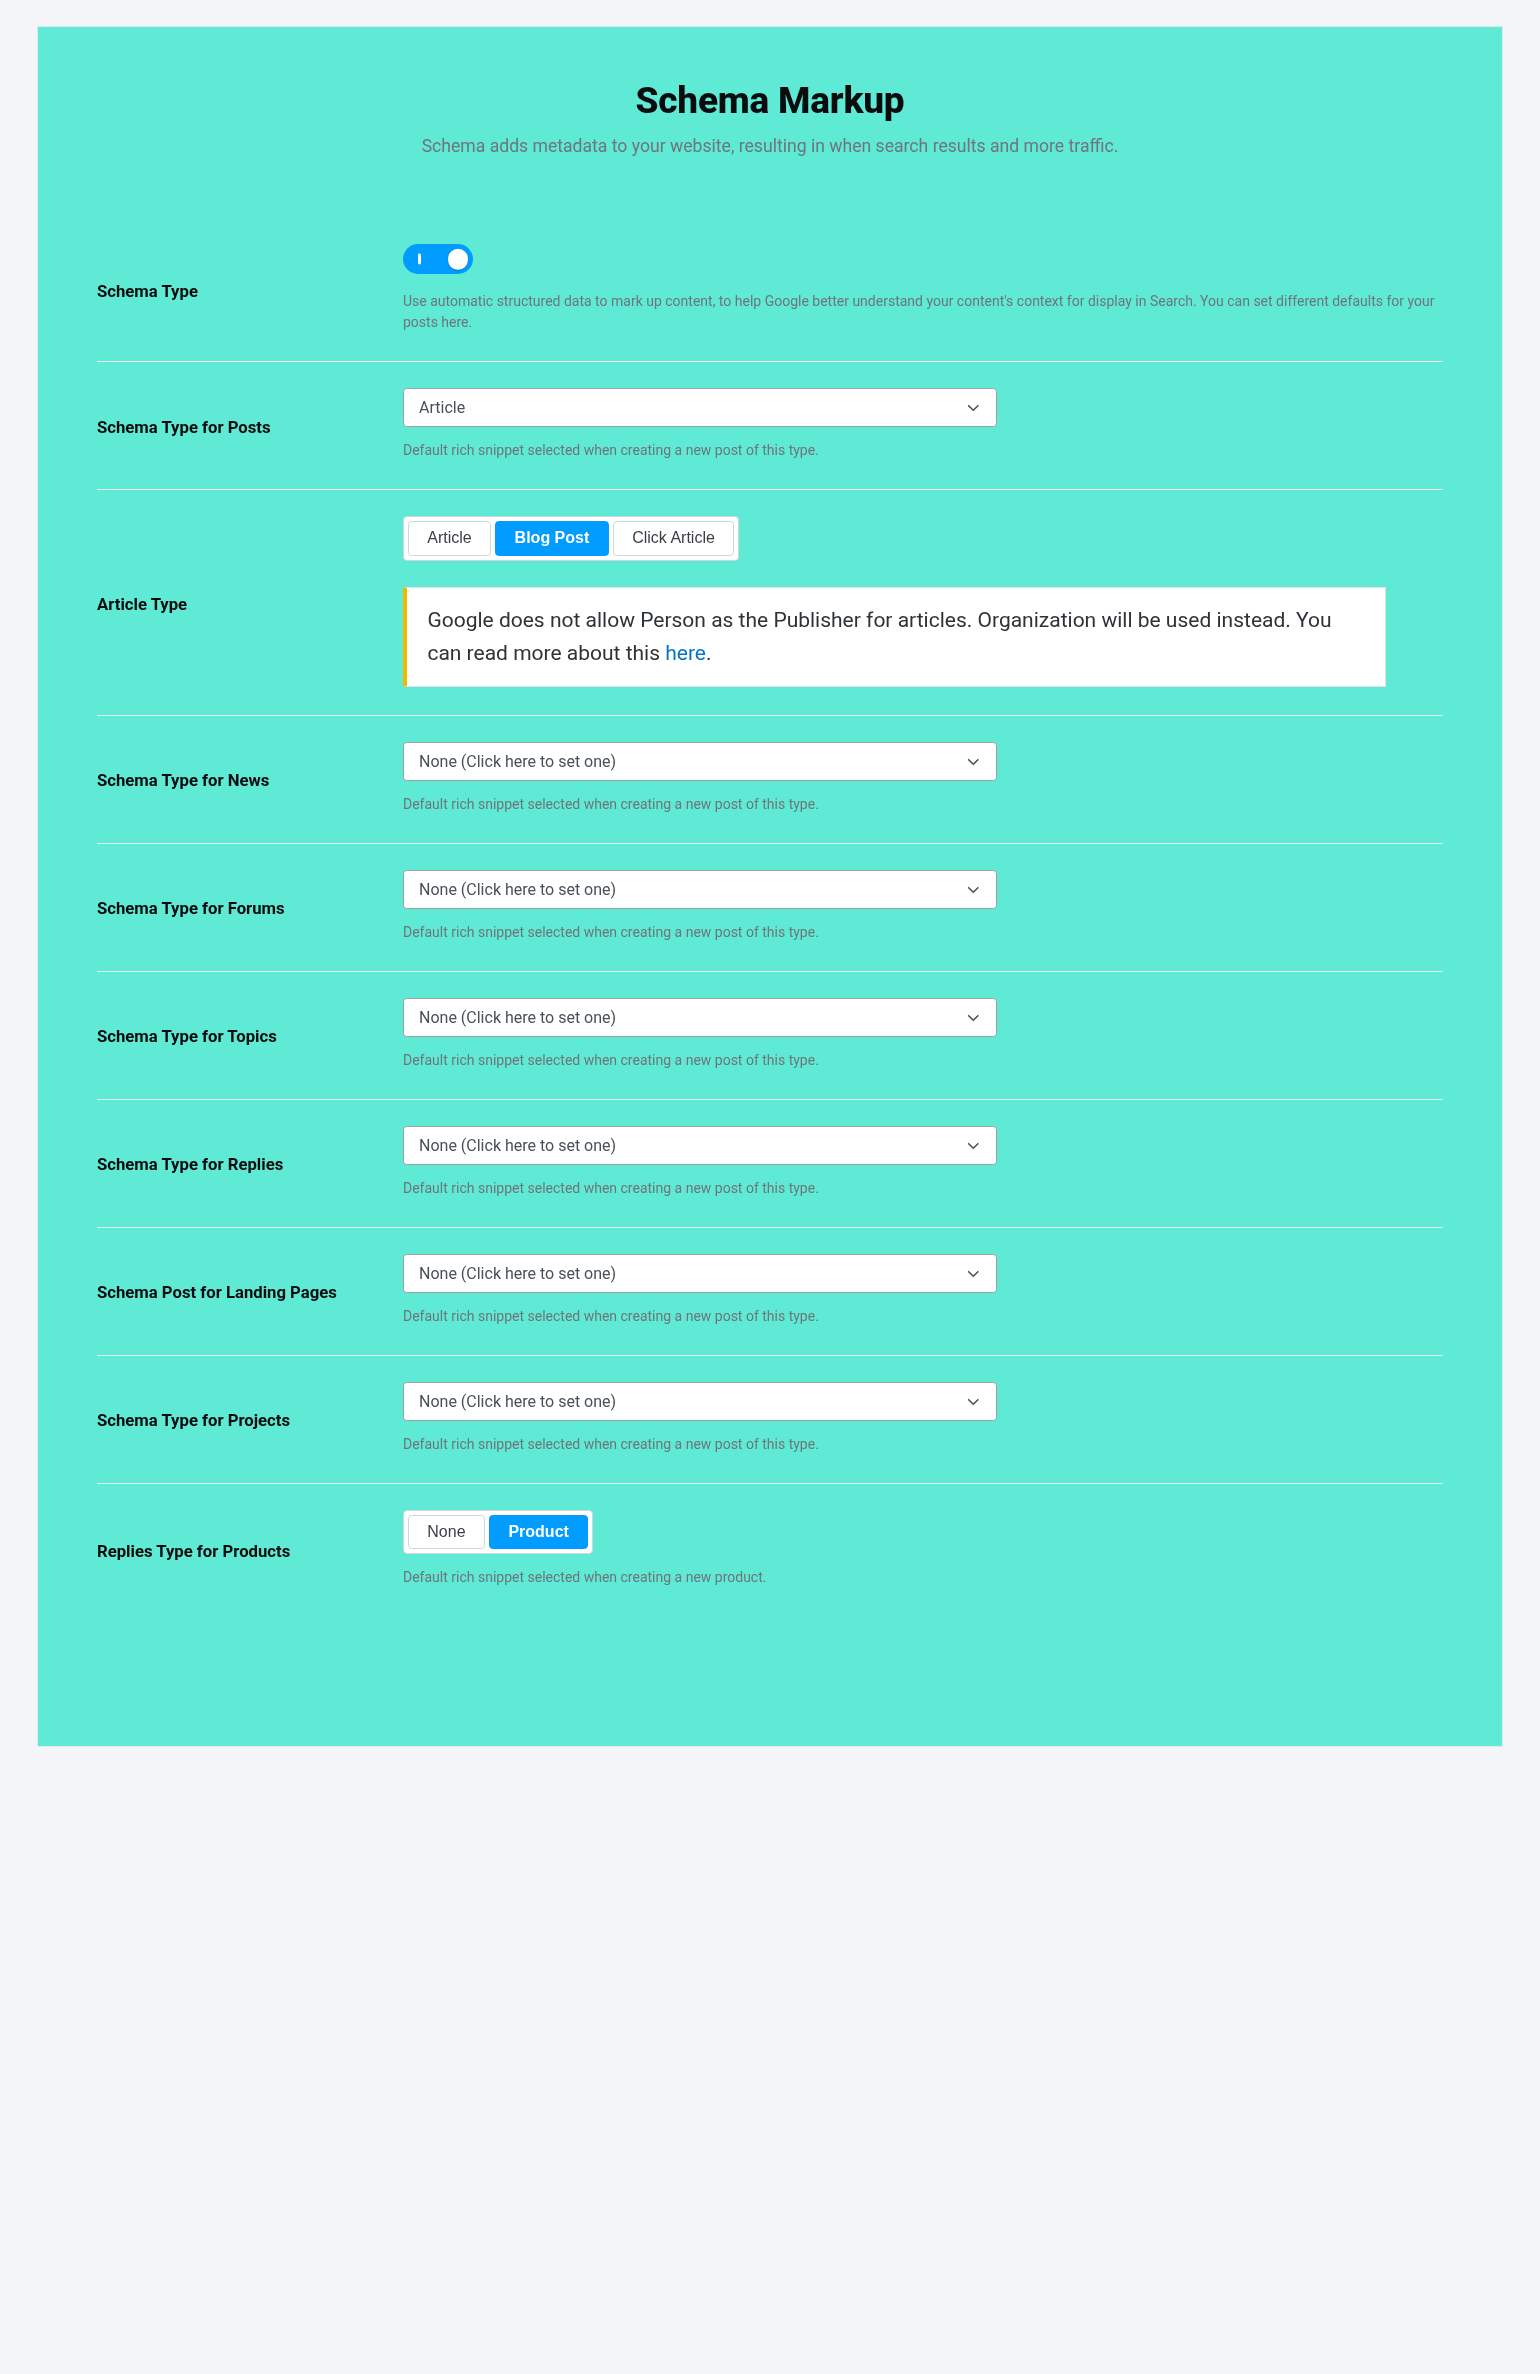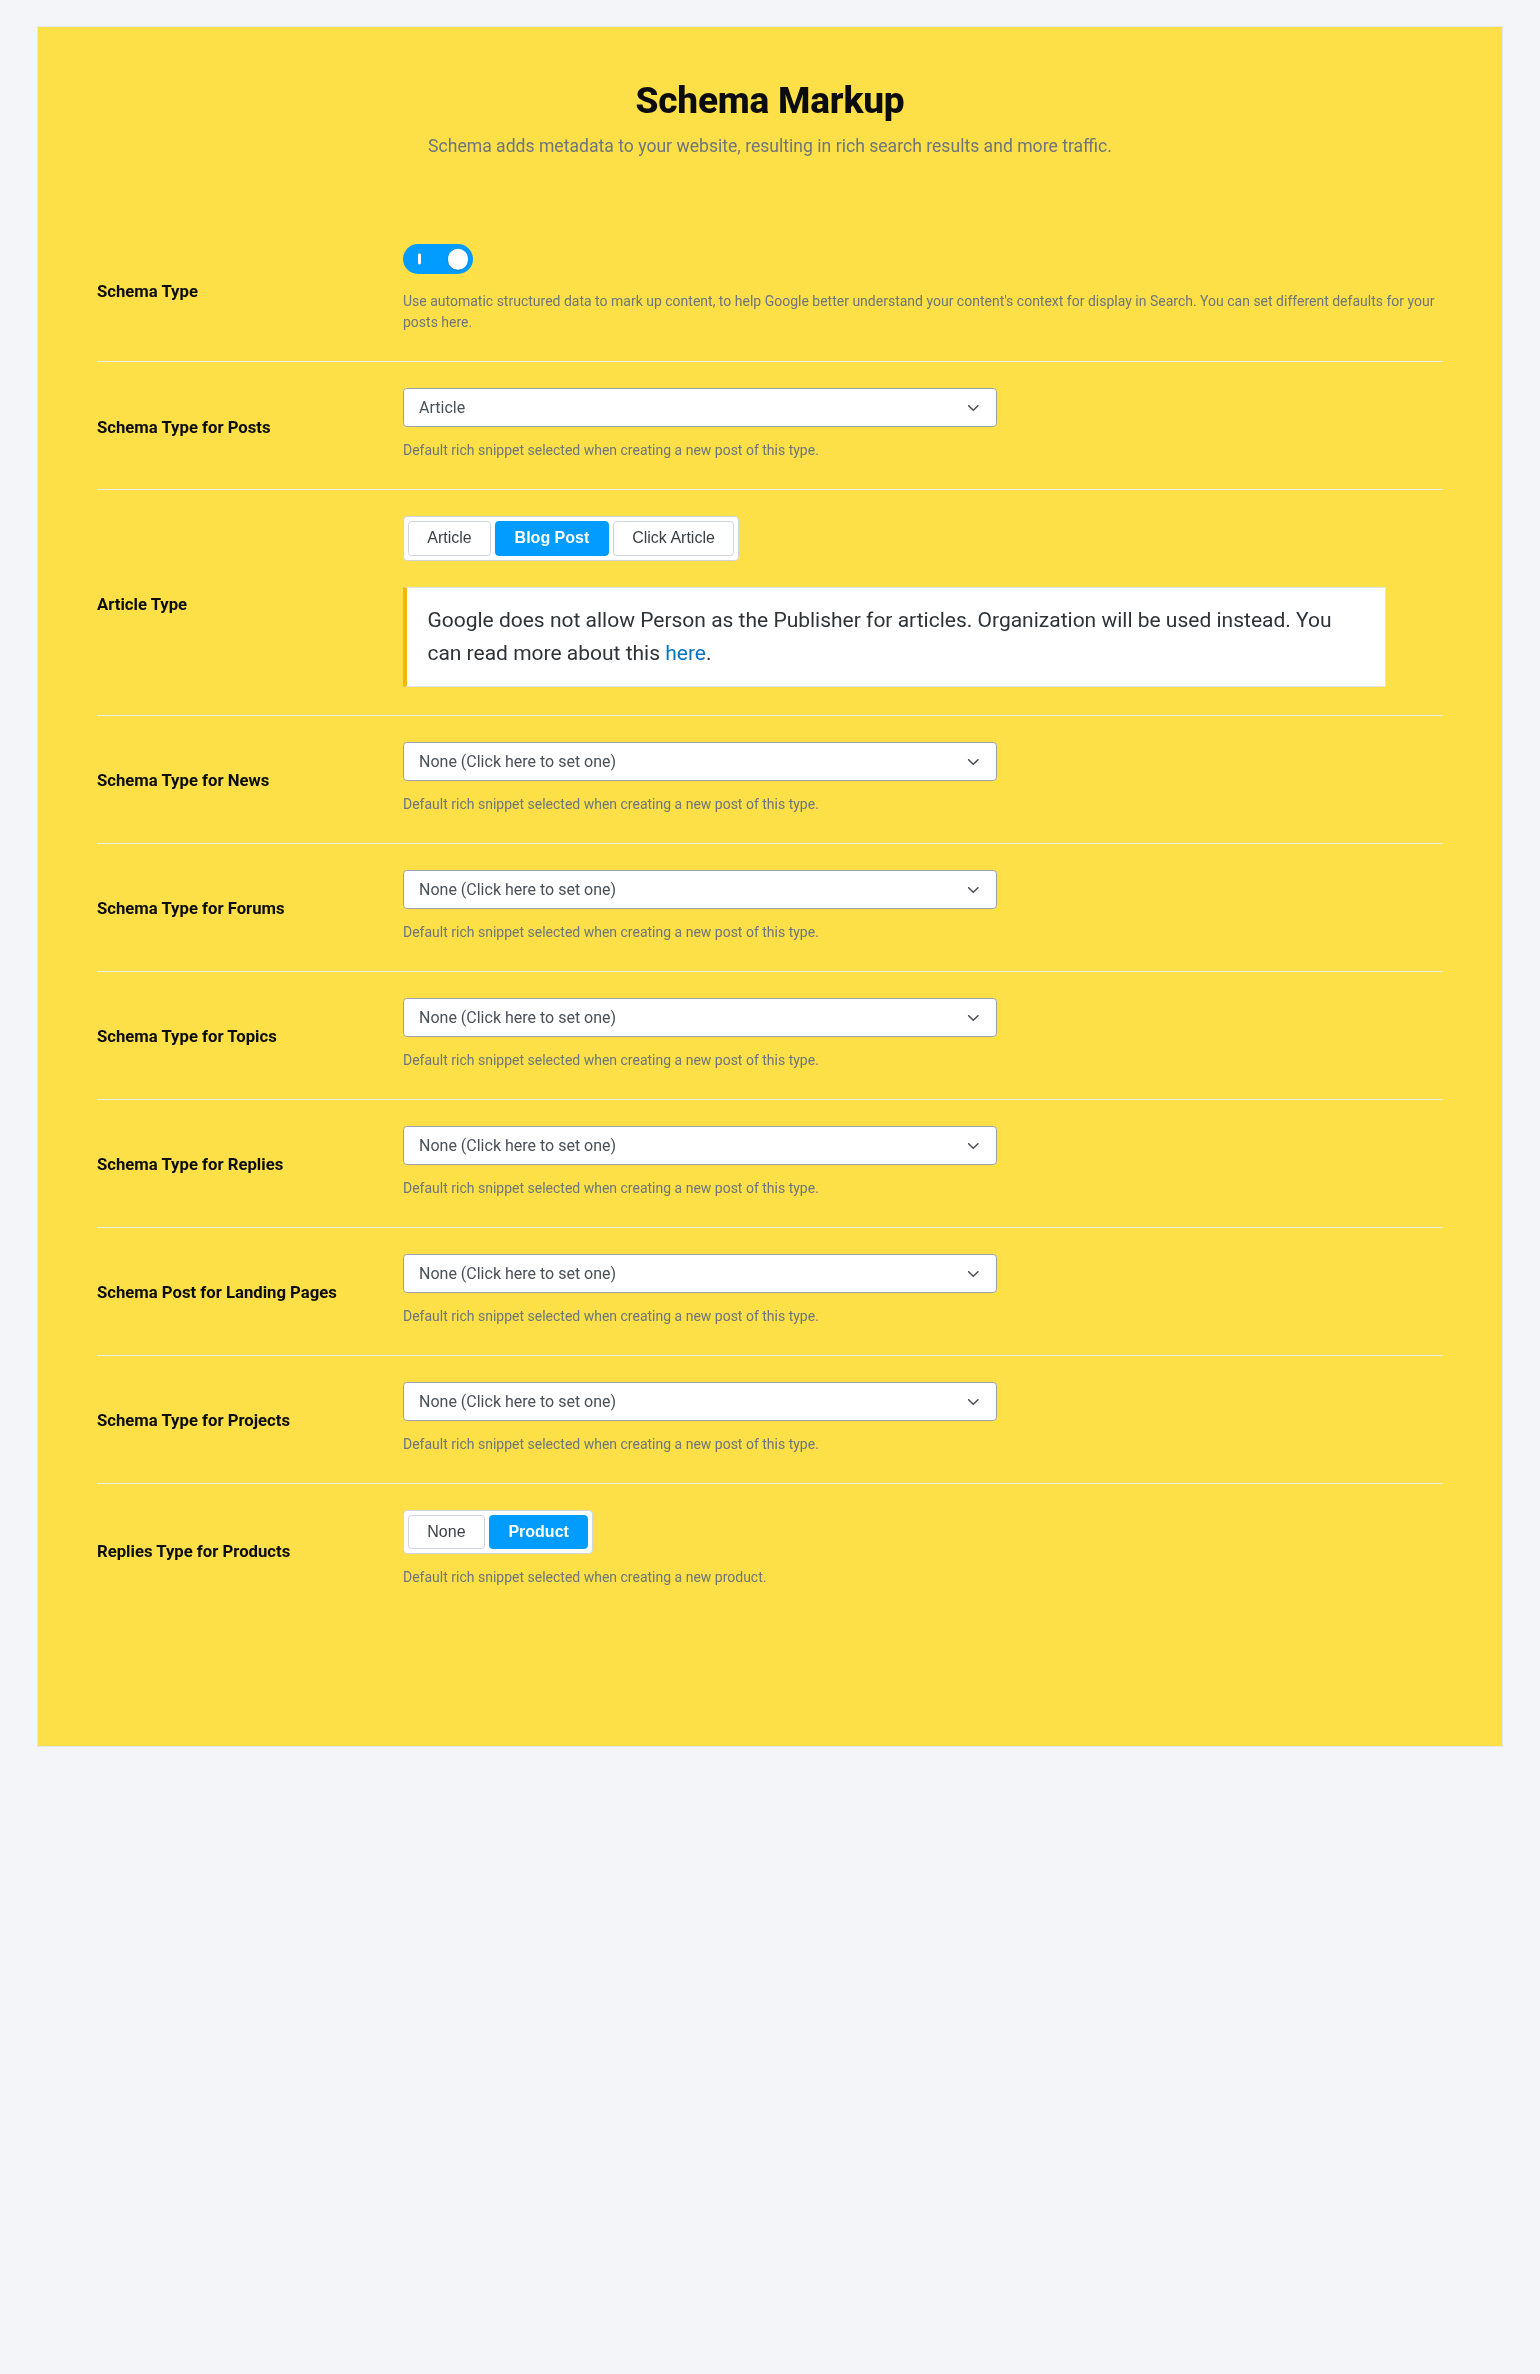--- a/index.html
+++ b/index.html
@@ -4,21 +4,21 @@
 <style>
   * { box-sizing: border-box; margin: 0; padding: 0; }
   html, body { height: 100%; }
   body {
     font-family: -apple-system, BlinkMacSystemFont, "Segoe UI", Roboto, Helvetica, Arial, sans-serif;
     background: #f3f5f8;
     color: #1a1a1a;
     padding: 26px;
   }
   .panel {
-    background: #fde047;
+    background: #5eead4;
     max-width: 1466px;
     margin: 0 auto;
     border: 0.9px solid #e4e7ec;
     padding: 52px 59px 130px;
   }
   .header {
     text-align: center;
     max-width: 835px;
     margin: 0 auto 59px;
   }
@@ -155,21 +155,21 @@
   }
   .notice a { color: #0674c4; text-decoration: none; }
 </style>
 </head>
 <body>
 
 <div class="panel">
 
   <div class="header">
     <h1>Schema Markup</h1>
-    <p>Schema adds metadata to your website, resulting in rich search results and more traffic.</p>
+    <p>Schema adds metadata to your website, resulting in when search results and more traffic.</p>
   </div>
 
   <div class="row">
     <div class="label-col">
       <div class="field-label">Schema Type</div>
     </div>
     <div class="input-col">
       <div class="toggle">
         <span class="dash"></span>
         <span class="knob"></span>

